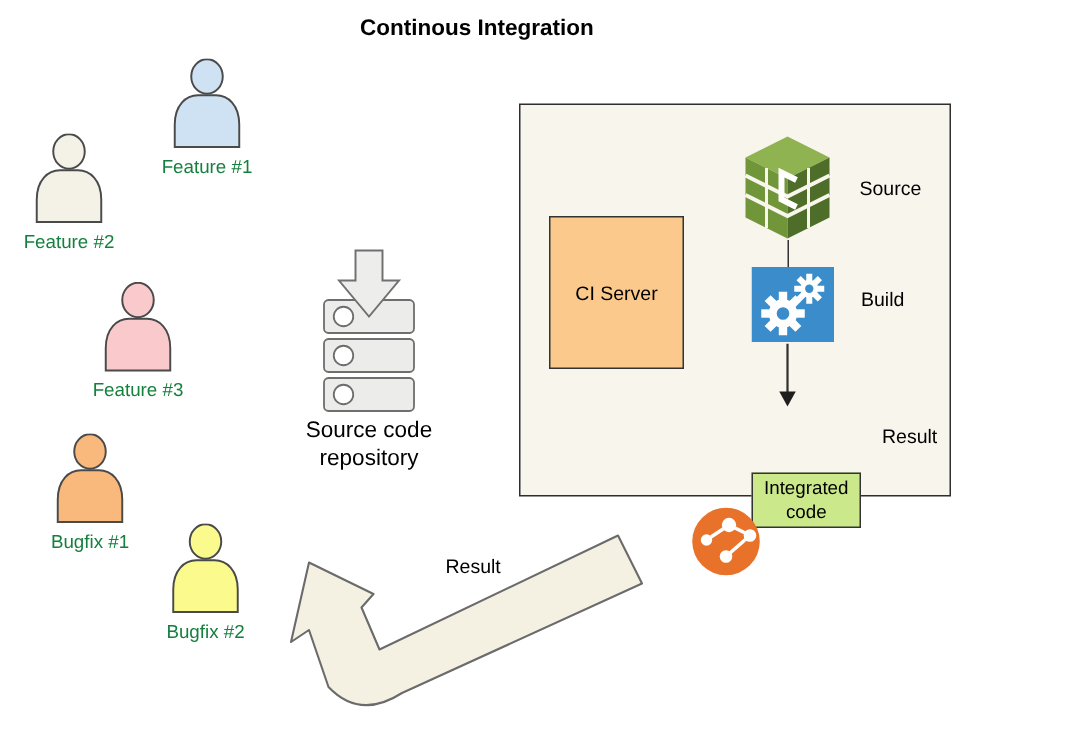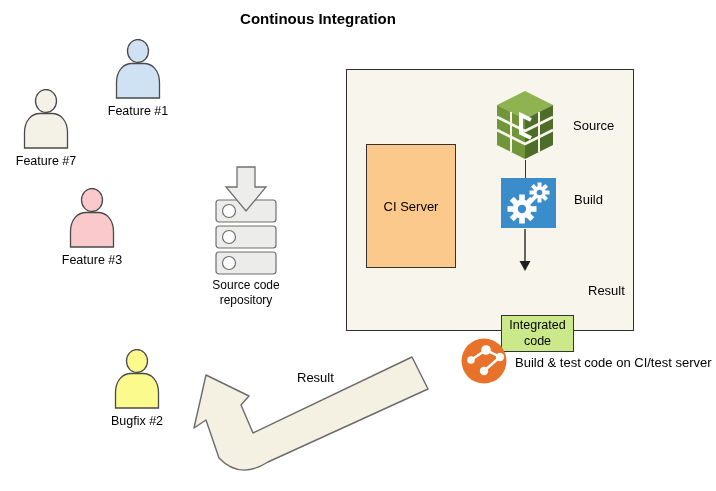--- a/index.html
+++ b/index.html
@@ -2,29 +2,29 @@
 <html><head>
 <meta charset="utf-8">
 <style>
   html,body{margin:0;padding:0;background:#fff;}
   #canvas{
     position:relative;width:716px;height:491px;background:#ffffff;overflow:hidden;
     font-family:"Liberation Sans","DejaVu Sans",sans-serif;color:#000;border-radius:30px;
   }
   .abs{position:absolute;}
   .title{font-size:15px;font-weight:bold;text-align:center;white-space:nowrap;}
-  .lbl{font-size:12.5px;color:#000000;white-space:nowrap;}
+  .lbl{font-size:12.5px;color:#15803d;white-space:nowrap;}
   .actor{position:absolute;display:flex;flex-direction:column;align-items:center;width:92px;}
   .actor .lbl{margin-top:5px;}
-  .repo-label{width:100px;text-align:center;font-size:12px;line-height:1.25;white-space:normal;}
+  .repo-label{width:100px;text-align:center;font-size:15px;line-height:1.25;white-space:normal;}
   .big-box{
     width:288px;height:262px;background:#f8f5ec;border:1.5px solid #2e2e2e;box-sizing:border-box;
   }
   .ci-server{
-    width:90px;height:124px;background:#fcc98c;border:1px solid #333;box-sizing:border-box;
+    width:90px;height:102px;background:#fcc98c;border:1px solid #333;box-sizing:border-box;
     display:flex;align-items:center;justify-content:center;font-size:13px;
   }
   .integrated{
     width:73px;height:37px;background:#cbe98b;border:1px solid #333;box-sizing:border-box;
     display:flex;align-items:center;justify-content:center;text-align:center;
     font-size:12.5px;line-height:1.25;margin-top:44px;
   }
   .step-label{font-size:13px;}
   .legend-text{font-size:13px;}
   svg{display:block;}
@@ -42,31 +42,38 @@
       <ellipse cx="23" cy="12" rx="10.5" ry="11.5" stroke="#4a4a4a" stroke-width="1.3" fill="#cfe2f3"></ellipse>
     </svg>
     <div class="lbl">Feature #1</div>
   </div>
 
   <div class="actor" style="left:0px;top:89px;">
     <svg width="46" height="60" viewBox="0 0 46 60">
       <path d="M1.5,59 L1.5,44 C1.5,31 9,24.5 17,24.5 L29,24.5 C37,24.5 44.5,31 44.5,44 L44.5,59 Z" stroke="#4a4a4a" stroke-width="1.3" fill="#f4f2e7"></path>
       <ellipse cx="23" cy="12" rx="10.5" ry="11.5" stroke="#4a4a4a" stroke-width="1.3" fill="#f4f2e7"></ellipse>
     </svg>
-    <div class="lbl">Feature #7</div>
+    <div class="lbl">Feature #2</div>
   </div>
 
   <div class="actor" style="left:0px;top:188px;margin-left:46px;">
     <svg width="46" height="60" viewBox="0 0 46 60">
       <path d="M1.5,59 L1.5,44 C1.5,31 9,24.5 17,24.5 L29,24.5 C37,24.5 44.5,31 44.5,44 L44.5,59 Z" stroke="#4a4a4a" stroke-width="1.3" fill="#f9c9cb"></path>
       <ellipse cx="23" cy="12" rx="10.5" ry="11.5" stroke="#4a4a4a" stroke-width="1.3" fill="#f9c9cb"></ellipse>
     </svg>
     <div class="lbl">Feature #3</div>
   </div>
 
+  <div class="actor" style="left:14px;top:289px;">
+    <svg width="46" height="60" viewBox="0 0 46 60">
+      <path d="M1.5,59 L1.5,44 C1.5,31 9,24.5 17,24.5 L29,24.5 C37,24.5 44.5,31 44.5,44 L44.5,59 Z" stroke="#4a4a4a" stroke-width="1.3" fill="#f9b87c"></path>
+      <ellipse cx="23" cy="12" rx="10.5" ry="11.5" stroke="#4a4a4a" stroke-width="1.3" fill="#f9b87c"></ellipse>
+    </svg>
+    <div class="lbl">Bugfix #1</div>
+  </div>
 
   <div class="actor" style="left:91px;top:349px;">
     <svg width="46" height="60" viewBox="0 0 46 60">
       <path d="M1.5,59 L1.5,44 C1.5,31 9,24.5 17,24.5 L29,24.5 C37,24.5 44.5,31 44.5,44 L44.5,59 Z" stroke="#4a4a4a" stroke-width="1.3" fill="#fbfb8d"></path>
       <ellipse cx="23" cy="12" rx="10.5" ry="11.5" stroke="#4a4a4a" stroke-width="1.3" fill="#fbfb8d"></ellipse>
     </svg>
     <div class="lbl">Bugfix #2</div>
   </div>
 
   <svg class="abs" style="left:214px;top:165px;" width="64" height="110" viewBox="0 0 64 110">
@@ -140,20 +147,19 @@
   <div class="abs step-label" style="left:588px;top:283px;">Result</div>
 
   <svg class="abs" style="left:461px;top:338px;" width="46" height="46" viewBox="0 0 46 46">
     <circle cx="23" cy="23" r="22.5" fill="#e8722a"></circle>
     <polyline points="10,22 25,12 39,19 23,33" fill="none" stroke="#fff" stroke-width="2.4"></polyline>
     <circle cx="10" cy="22" r="3.8" fill="#fff"></circle>
     <circle cx="25" cy="12" r="4.8" fill="#fff"></circle>
     <circle cx="39" cy="19" r="4.2" fill="#fff"></circle>
     <circle cx="23" cy="33" r="4.2" fill="#fff"></circle>
   </svg>
-  <div class="abs legend-text" style="left:515px;top:355px;">Build &amp; test code on CI/test server</div>
 
   <svg class="abs" style="left:185px;top:350px;" width="248" height="135" viewBox="0 0 248 135">
     <path d="M21,25 L64,46 L56,55 L68,83 L227,7 L243,39 L83,112 Q55,130 34,108 L21,70 L9,78 Z" stroke="#6b6b6b" stroke-width="1.4" stroke-linejoin="round" fill="#f4f1e3"></path>
   </svg>
   <div class="abs step-label" style="left:297px;top:370px;">Result</div>
 
 </div>
 
 </body></html>

